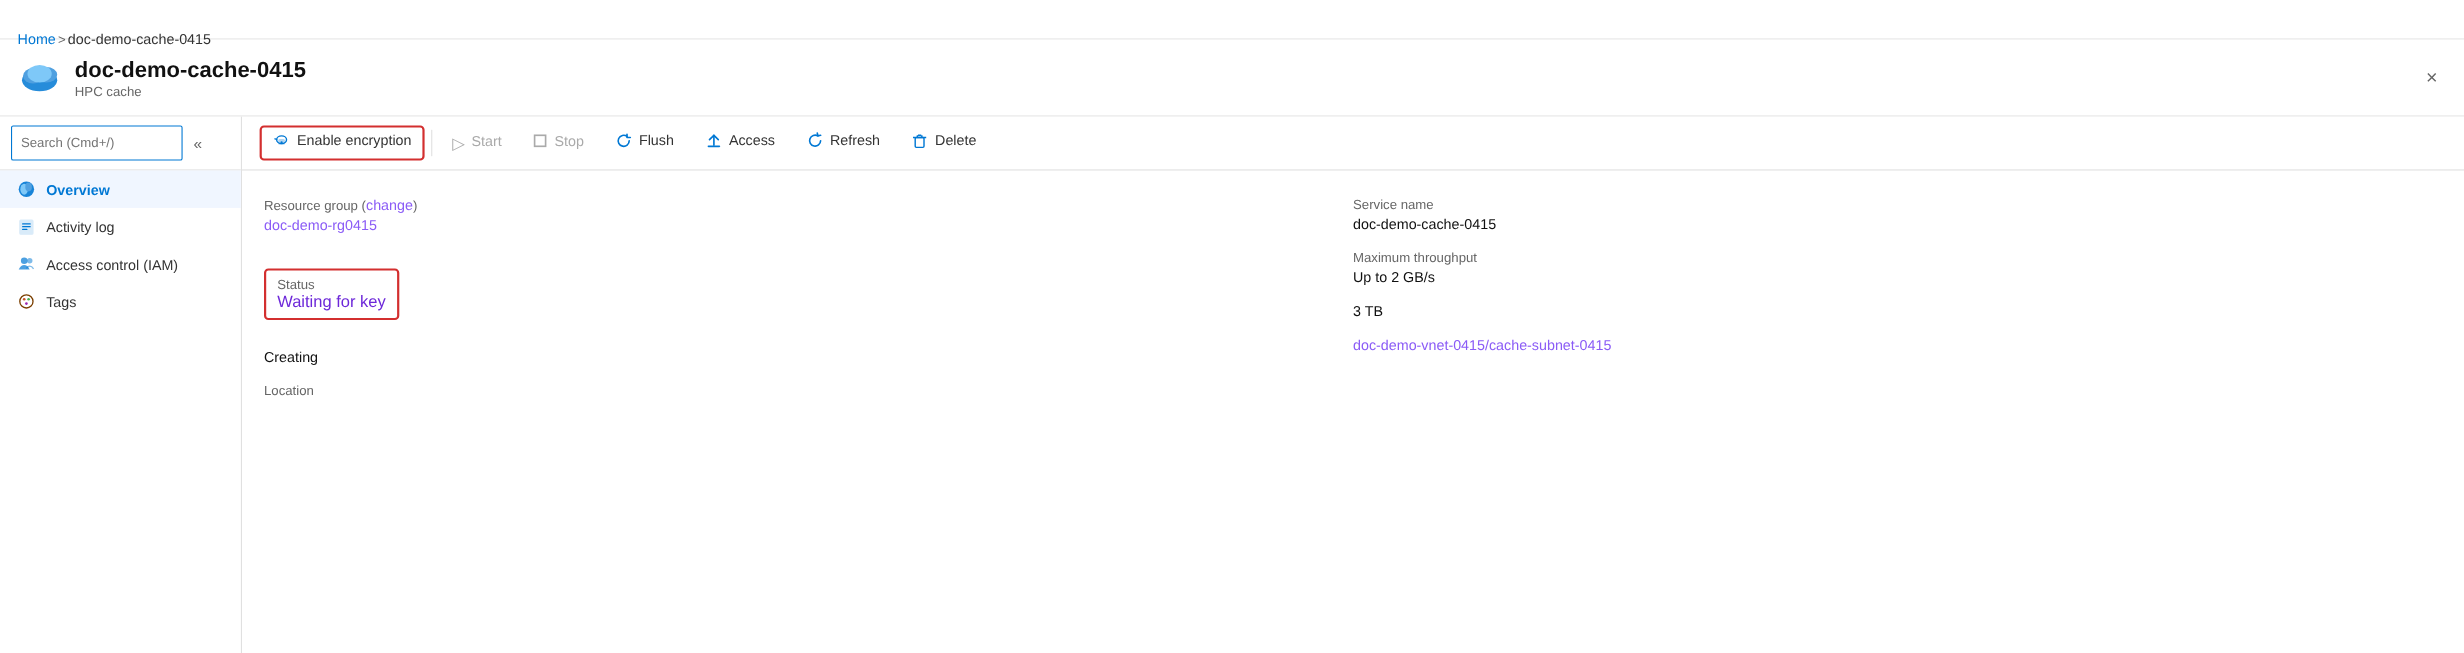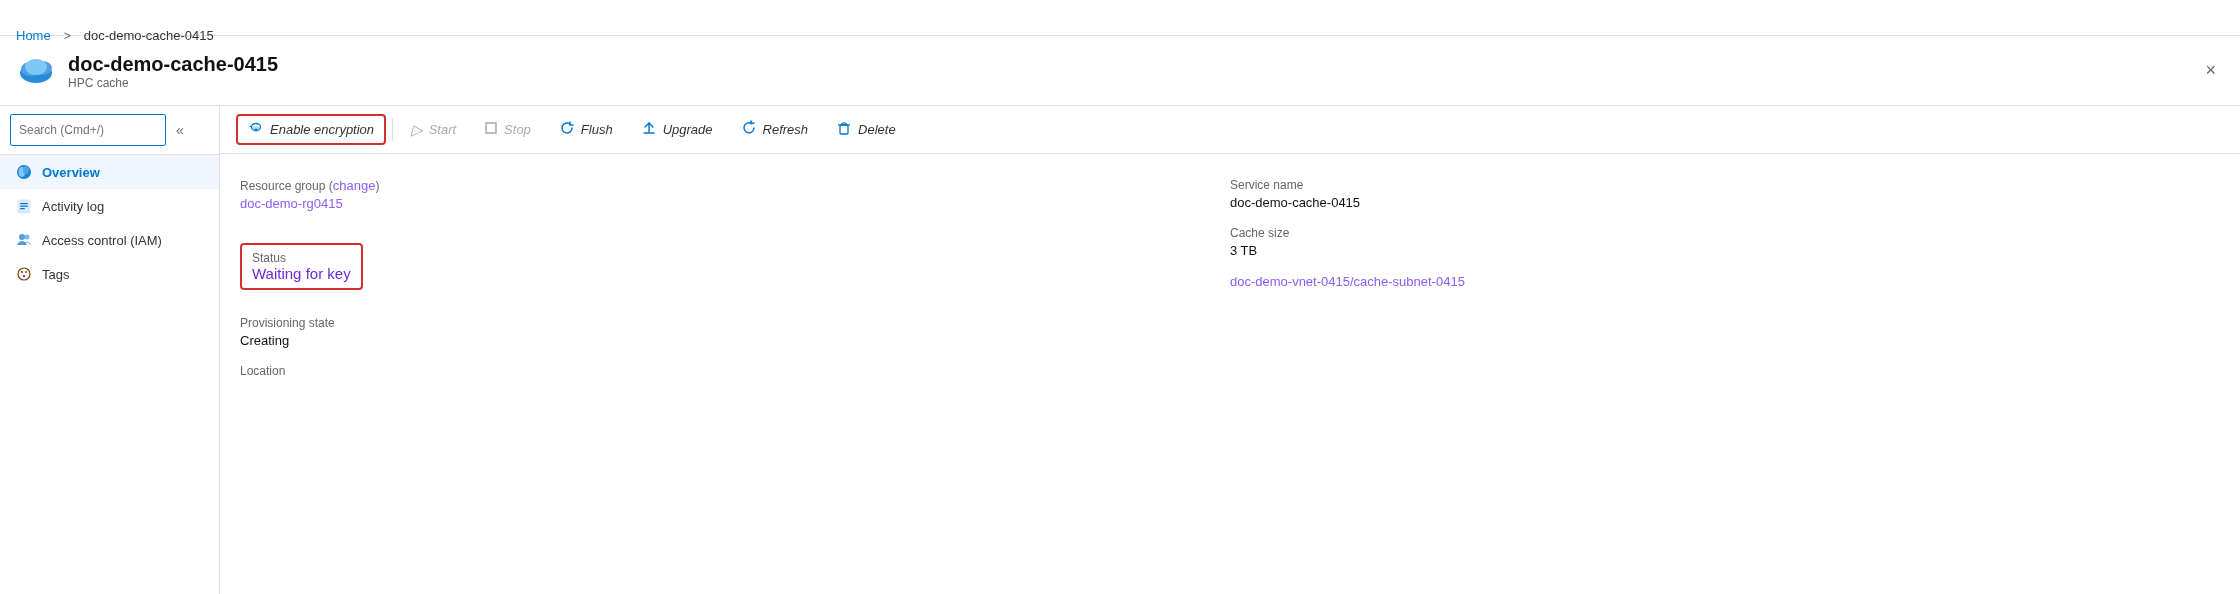--- a/index.html
+++ b/index.html
@@ -11,21 +11,21 @@
       padding: 6px 16px;
       display: flex;
       align-items: center;
       height: 36px;
     }
     .breadcrumb {
       display: flex;
       align-items: center;
       font-size: 13px;
       color: #0078d4;
-      gap: 13px;
+      gap: 2px;
       margin-top: 36px;
     }
     .breadcrumb .separator {
       color: #666;
       font-size: 12px;
     }
     .breadcrumb .current {
       color: #333;
     }
 
@@ -136,30 +136,28 @@
     .toolbar {
       display: flex;
       align-items: center;
       padding: 8px 16px;
       border-bottom: 1px solid #e0e0e0;
       gap: 4px;
       flex-wrap: wrap;
     }
     .toolbar-btn {
       display: flex;
-      align-items: center;
       gap: 6px;
       padding: 6px 12px;
       background: none;
       border: none;
       cursor: pointer;
       font-size: 13px;
       color: #333;
       border-radius: 2px;
-      font-style: italic;
     }
     .toolbar-btn.highlighted {
       border: 2px solid #d32f2f;
       border-radius: 4px;
       padding: 4px 10px;
     }
     .toolbar-btn .btn-icon {
       font-size: 15px;
       color: #0078d4;
     }
@@ -345,21 +343,21 @@
       </button>
 
       <button class="toolbar-btn">
         <span class="btn-icon" style="color:#0078d4;">
           <svg width="16" height="16" viewBox="0 0 16 16" xmlns="http://www.w3.org/2000/svg">
             <line x1="8" y1="12" x2="8" y2="3" stroke="#0078d4" stroke-width="1.5" stroke-linecap="round"></line>
             <polyline points="4,7 8,3 12,7" fill="none" stroke="#0078d4" stroke-width="1.5" stroke-linecap="round" stroke-linejoin="round"></polyline>
             <line x1="3" y1="13" x2="13" y2="13" stroke="#0078d4" stroke-width="1.5" stroke-linecap="round"></line>
           </svg>
         </span>
-        <span>Upgrade</span>
+        <span>Access</span>
       </button>
 
       <button class="toolbar-btn">
         <span class="btn-icon" style="color:#0078d4;">
           <svg width="16" height="16" viewBox="0 0 16 16" xmlns="http://www.w3.org/2000/svg">
             <path d="M13 8 A5 5 0 1 1 10.5 3.5" fill="none" stroke="#0078d4" stroke-width="1.5" stroke-linecap="round"></path>
             <polyline points="10,1 10.5,3.5 13,3" fill="none" stroke="#0078d4" stroke-width="1.5" stroke-linecap="round" stroke-linejoin="round"></polyline>
           </svg>
         </span>
         <span>Refresh</span>
@@ -391,40 +389,42 @@
         </div>
 
         <div class="detail-group">
           <div class="status-box">
             <div class="status-label">Status</div>
             <div class="status-value">Waiting for key</div>
           </div>
         </div>
 
         <div class="detail-group" style="margin-top:10px;">
-          <div class="detail-label">Provisioning state</div>
           <div class="detail-value">Creating</div>
         </div>
 
         <div class="detail-group">
           <div class="detail-label">Location</div>
           <div class="detail-value"></div>
         </div>
       </div>
 
       <div>
 
         <div class="detail-group">
           <div class="detail-label">Service name</div>
           <div class="detail-value">doc-demo-cache-0415</div>
         </div>
 
-
-        <div class="detail-group">
-          <div class="detail-label">Cache size</div>
+        <div class="detail-group">
+          <div class="detail-label">Maximum throughput</div>
+          <div class="detail-value">Up to 2 GB/s</div>
+        </div>
+
+        <div class="detail-group">
           <div class="detail-value">3 TB</div>
         </div>
 
         <div class="detail-group">
           <div class="detail-value link">doc-demo-vnet-0415/cache-subnet-0415</div>
         </div>
       </div>
 
     </div>
   </div>

